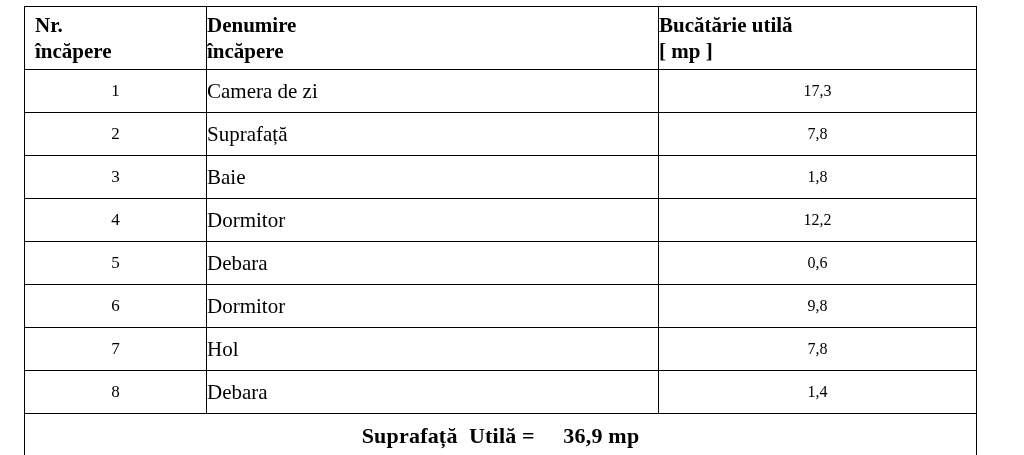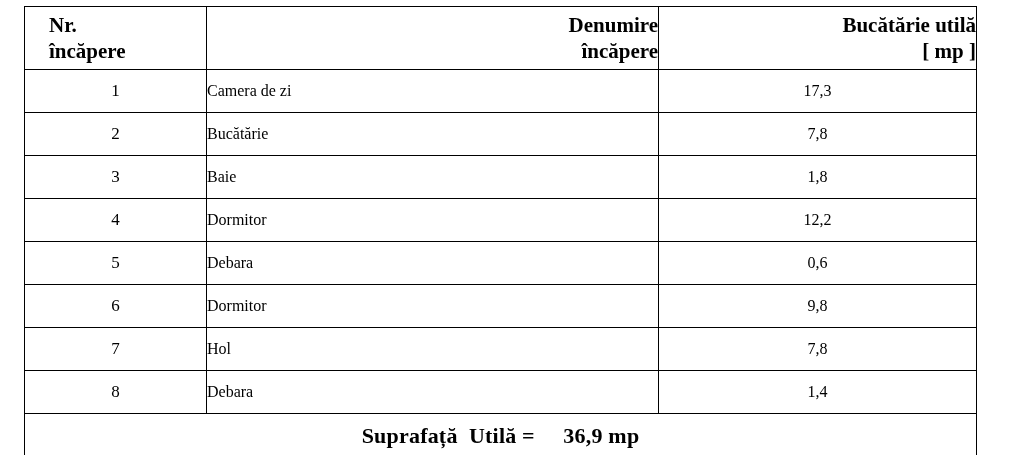--- a/index.html
+++ b/index.html
@@ -36,41 +36,41 @@
     border: 1px solid #000000;
     padding: 0;
     vertical-align: middle;
   }
   
   .hdr-cell {
     height: 62px;
     font-weight: bold;
     font-size: 21px;
     line-height: 1.25;
-    text-align: right;
+    text-align: left;
   }
   .hdr-cell.left {
     text-align: left;
-    padding-left: 24px;
+    padding-left: 10px;
   }
   .hdr-line { display: block; }
 
   
   .row-cell {
     height: 42px;
     font-size: 17px;
   }
   .cell-nr {
     text-align: center;
     font-size: 17px;
   }
   .cell-name {
     text-align: left;
     padding-left: 46px;
-    font-size: 16px;
+    font-size: 21px;
   }
   .cell-area {
     text-align: center;
     font-size: 16px;
   }
   
   .total-cell {
     height: 44px;
     text-align: center;
     font-weight: bold;
@@ -109,21 +109,21 @@
       </tr>
     </thead>
     <tbody>
       <tr>
         <td class="row-cell cell-nr">1</td>
         <td class="row-cell cell-name">Camera de zi</td>
         <td class="row-cell cell-area">17,3</td>
       </tr>
       <tr>
         <td class="row-cell cell-nr">2</td>
-        <td class="row-cell cell-name">Bucătărie</td>
+        <td class="row-cell cell-name">Suprafață</td>
         <td class="row-cell cell-area">7,8</td>
       </tr>
       <tr>
         <td class="row-cell cell-nr">3</td>
         <td class="row-cell cell-name">Baie</td>
         <td class="row-cell cell-area">1,8</td>
       </tr>
       <tr>
         <td class="row-cell cell-nr">4</td>
         <td class="row-cell cell-name">Dormitor</td>

